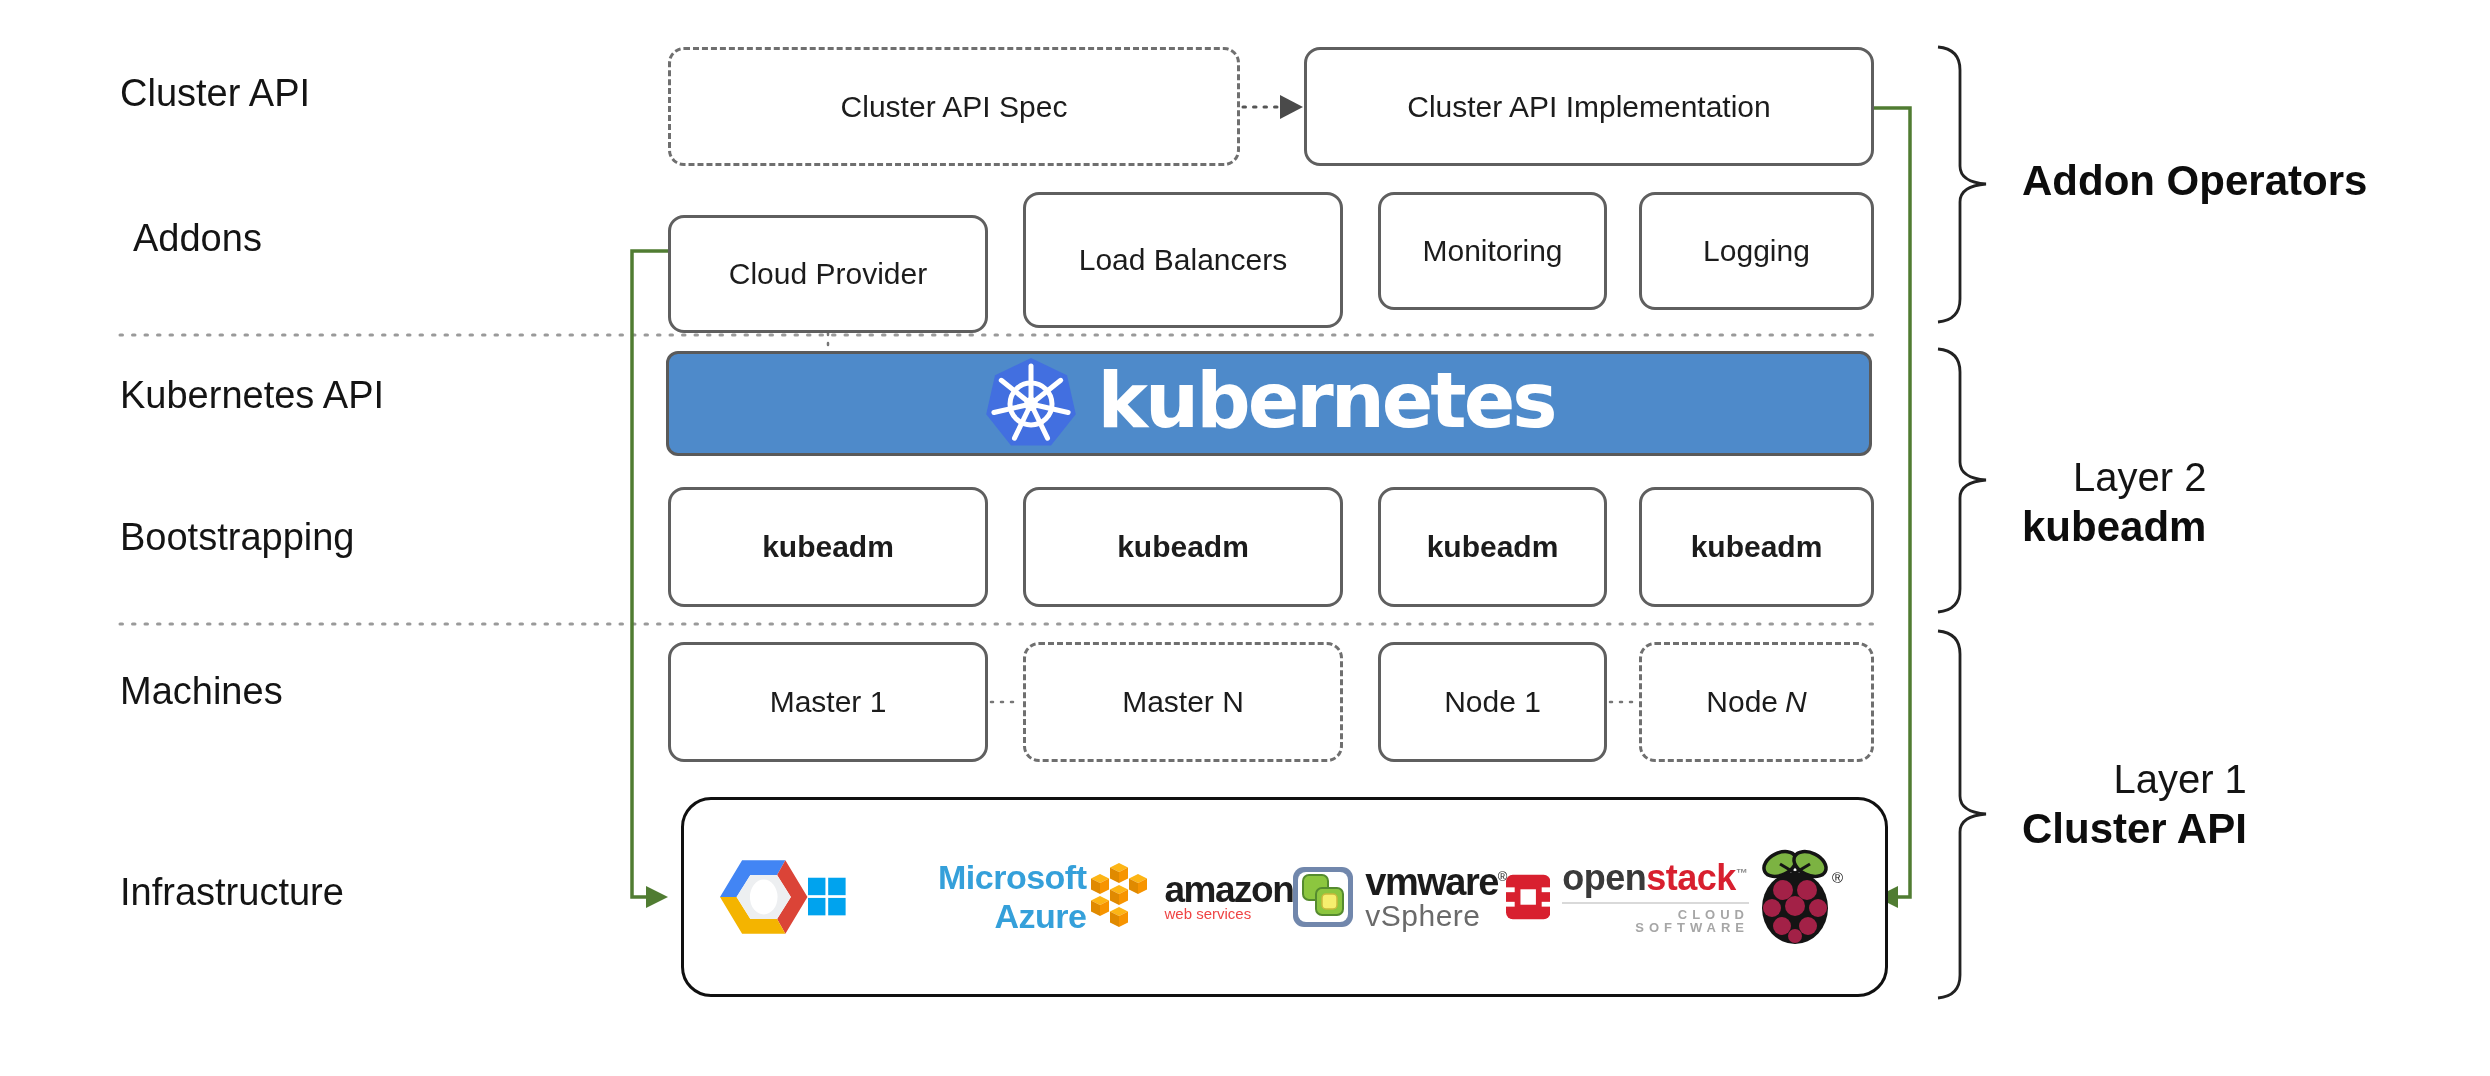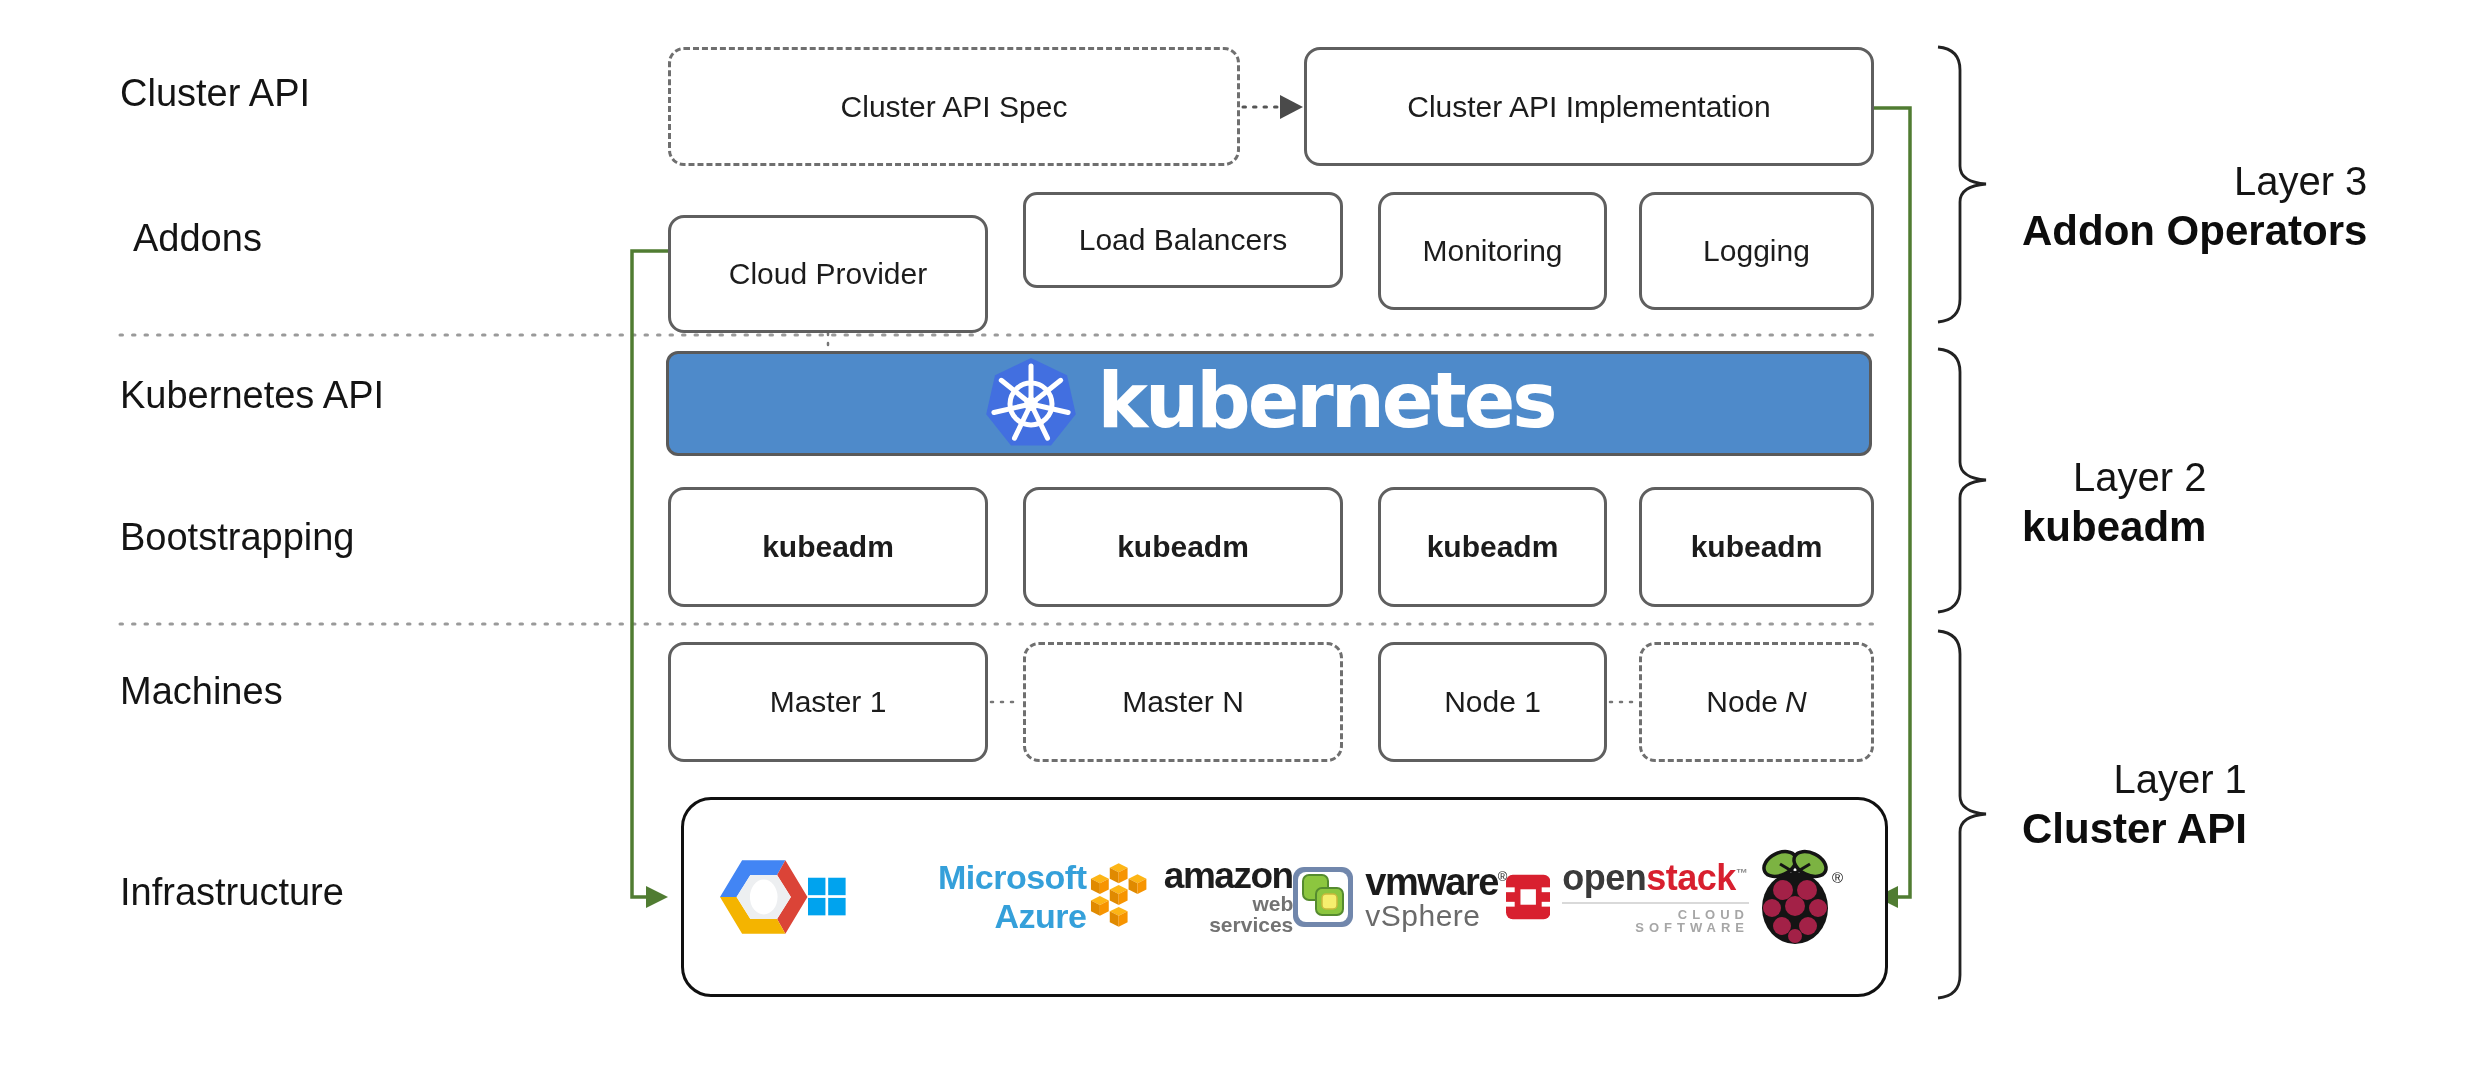--- a/index.html
+++ b/index.html
@@ -22,21 +22,21 @@
             color:#ffffff;line-height:1;margin-top:-6px;}
 
   .infra{position:absolute;left:665px;top:797px;width:1207px;height:200px;box-sizing:border-box;
          border:3.5px solid #101010;border-radius:30px;background:#fff;
          display:flex;align-items:center;justify-content:space-between;padding:0 36px;margin-left:16px;}
   .logo{display:flex;align-items:center;gap:12px;}
   .logo-stack{display:flex;flex-direction:column;align-items:flex-start;line-height:1;}
 
   .azure-text{font-size:34px;font-weight:600;color:var(--azure-text,#35A0DA);letter-spacing:-0.5px;}
   .aws-top{font-size:37px;font-weight:800;color:#1d1d1d;letter-spacing:-1.5px;line-height:0.9;}
-  .aws-bottom{font-size:21px;font-weight:700;color:#737373;letter-spacing:0;}
+  .aws-bottom{font-size:15px;font-weight:400;color:#ef4444;letter-spacing:0;}
   .vm-top{font-size:38px;font-weight:800;color:#1b1b1b;letter-spacing:-1.5px;line-height:1;}
   .vm-reg{font-size:13px;vertical-align:super;font-weight:400;}
   .vm-bottom{font-size:30px;font-weight:400;color:#6a6a6a;letter-spacing:0.5px;}
   .os-line{font-size:36px;font-weight:700;letter-spacing:-0.5px;line-height:1;}
   .os-open{color:#3a3a3a;}
   .os-stack{color:var(--openstack-red,#D8202F);}
   .os-tm{font-size:12px;color:#8a8a8a;vertical-align:super;}
   .os-sub{font-size:13px;font-weight:600;color:#a6a6a6;letter-spacing:5px;margin-top:6px;border-top:2px solid #d9d9d9;padding-top:4px;}
 
   .layer-label{position:absolute;left:2022px;white-space:nowrap;}
@@ -76,21 +76,21 @@
   <div class="row-label" style="top:219px;left:133px;">Addons</div>
   <div class="row-label" style="top:376px;">Kubernetes API</div>
   <div class="row-label" style="top:518px;">Bootstrapping</div>
   <div class="row-label" style="top:672px;">Machines</div>
   <div class="row-label" style="top:873px;">Infrastructure</div>
 
   <div class="box dashed" style="left:668px;top:47px;width:572px;height:119px;">Cluster API Spec</div>
   <div class="box" style="left:1304px;top:47px;width:570px;height:119px;">Cluster API Implementation</div>
 
   <div class="box" style="left:668px;top:192px;width:320px;height:118px;margin-top:23px;">Cloud Provider</div>
-  <div class="box" style="left:1023px;top:192px;width:320px;height:96px;border-radius:14px;">Load Balancers</div>
+  <div class="box" style="left:1023px;top:192px;width:320px;height:136px;">Load Balancers</div>
   <div class="box" style="left:1378px;top:192px;width:229px;height:118px;">Monitoring</div>
   <div class="box" style="left:1639px;top:192px;width:235px;height:118px;">Logging</div>
 
   <div class="banner">
     <svg width="94" height="94" viewBox="0 0 94 94">
       <polygon points="47,1 11,18.3 2.2,57.2 27,88.4 67,88.4 91.8,57.2 83,18.3" fill="var(--k8s-logo-blue,#426FE0)"></polygon>
       <circle cx="47" cy="47" r="21" fill="none" stroke="#fff" stroke-width="5"></circle>
       <g stroke="#fff" stroke-width="5" stroke-linecap="round">
         <line x1="47" y1="47" x2="47" y2="9"></line>
         <line x1="47" y1="47" x2="17.3" y2="23.3"></line>
@@ -226,21 +226,20 @@
           <circle cx="33" cy="79" r="9"></circle>
           <circle cx="59" cy="79" r="9"></circle>
           <circle cx="46" cy="89" r="7"></circle>
         </g>
         <text x="83" y="36" font-size="15" fill="#141414" font-family="Liberation Sans, sans-serif">®</text>
       </svg>
     </div>
   </div>
 
   <div class="layer-label" style="top:156px;">
-    <div class="layer-line1">Layer 3</div>
     <div class="layer-line2">Addon Operators</div>
   </div>
   <div class="layer-label" style="top:452px;">
     <div class="layer-line1">Layer 2</div>
     <div class="layer-line2">kubeadm</div>
   </div>
   <div class="layer-label" style="top:754px;">
     <div class="layer-line1">Layer 1</div>
     <div class="layer-line2">Cluster API</div>
   </div>

